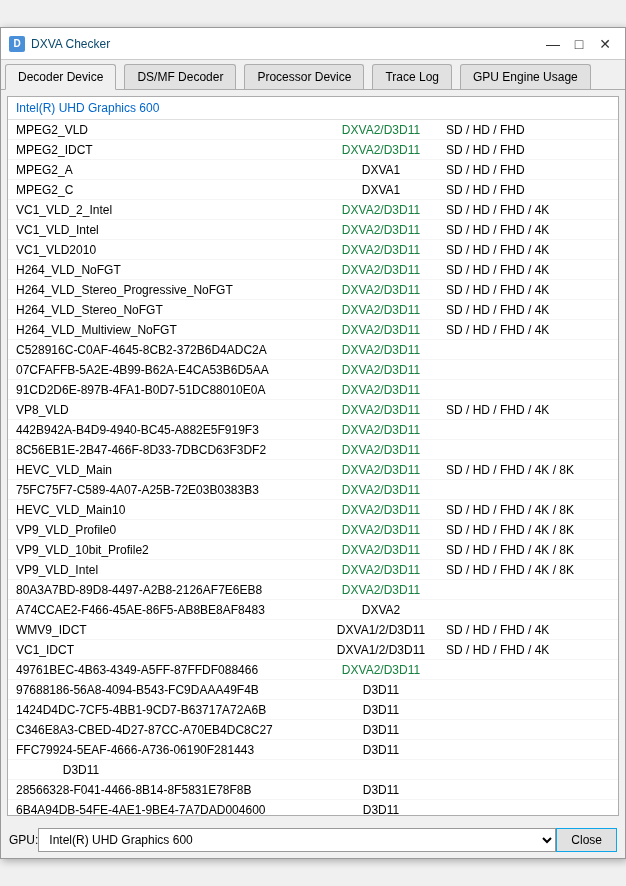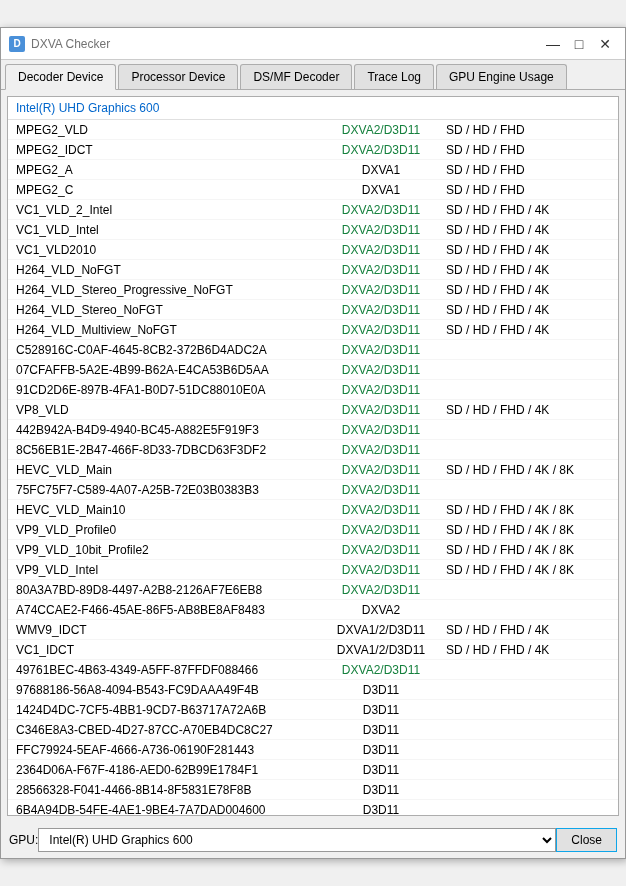--- a/index.html
+++ b/index.html
@@ -39,21 +39,21 @@
       border-radius: 2px;
       display: flex;
       align-items: center;
       justify-content: center;
       color: white;
       font-size: 10px;
       font-weight: bold;
     }
     .title-bar-title {
       font-size: 12px;
-      color: #737373;
+      color: #0c4a6e;
       text-align: center;
     }
     .title-bar-controls {
       display: flex;
       gap: 2px;
     }
     .title-bar-btn {
       width: 24px;
       height: 20px;
       border: none;
@@ -63,21 +63,21 @@
       display: flex;
       align-items: center;
       justify-content: center;
       color: #333;
     }
 
     .tabs {
       display: flex;
       background: #f0f0f0;
       padding: 4px 4px 0 4px;
-      gap: 2px;
+      gap: 8px;
       border-bottom: 1px solid #adadad;
     }
     .tab {
       padding: 5px 12px;
       border: 1px solid #adadad;
       border-bottom: none;
       background: #e1e1e1;
       cursor: pointer;
       font-size: 12px;
       border-radius: 3px 3px 0 0;
@@ -176,24 +176,24 @@
       <button class="title-bar-btn">□</button>
       <button class="title-bar-btn close">✕</button>
     </div>
   </div>
 
   <div class="tabs">
     <div class="tab active">
       <span>Decoder Device</span>
     </div>
     <div class="tab">
+      <span>DS/MF Decoder</span>
+    </div>
+    <div class="tab">
       <span>Processor Device</span>
-    </div>
-    <div class="tab">
-      <span>DS/MF Decoder</span>
     </div>
     <div class="tab">
       <span>Trace Log</span>
     </div>
     <div class="tab">
       <span>GPU Engine Usage</span>
     </div>
   </div>
 
   <div class="content">
@@ -354,21 +354,20 @@
             <div class="col-name">C346E8A3-CBED-4D27-87CC-A70EB4DC8C27</div>
             <div class="col-api">D3D11</div>
             <div class="col-res"></div>
           </div>
           <div class="data-row">
             <div class="col-name">FFC79924-5EAF-4666-A736-06190F281443</div>
             <div class="col-api">D3D11</div>
             <div class="col-res"></div>
           </div>
           <div class="data-row">
-            <div class="col-name">2364D06A-F67F-4186-AED0-62B99E1784F1</div>
             <div class="col-api">D3D11</div>
             <div class="col-res"></div>
           </div>
           <div class="data-row">
             <div class="col-name">28566328-F041-4466-8B14-8F5831E78F8B</div>
             <div class="col-api">D3D11</div>
             <div class="col-res"></div>
           </div>
           <div class="data-row">
             <div class="col-name">6B4A94DB-54FE-4AE1-9BE4-7A7DAD004600</div>

